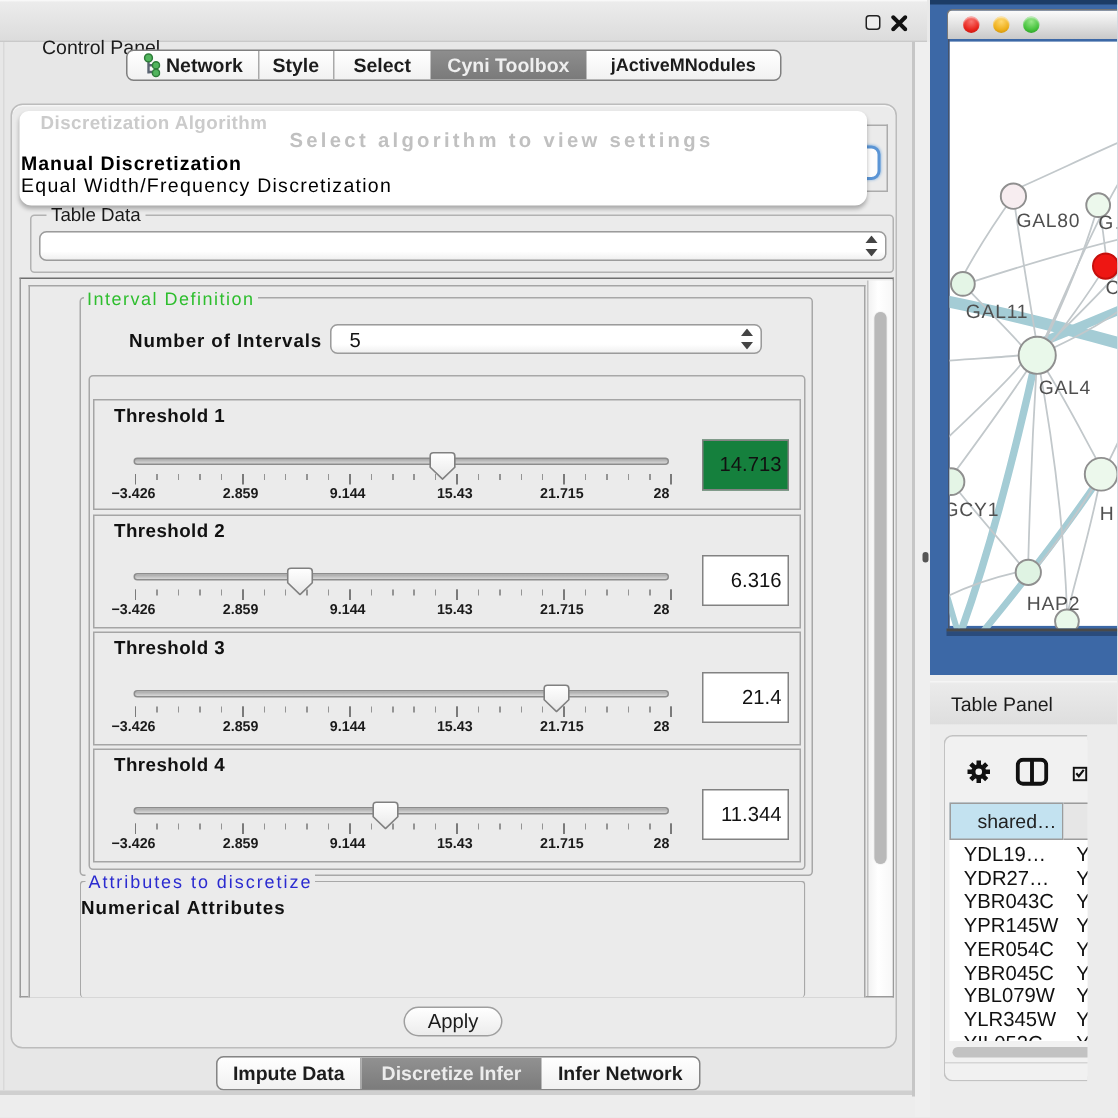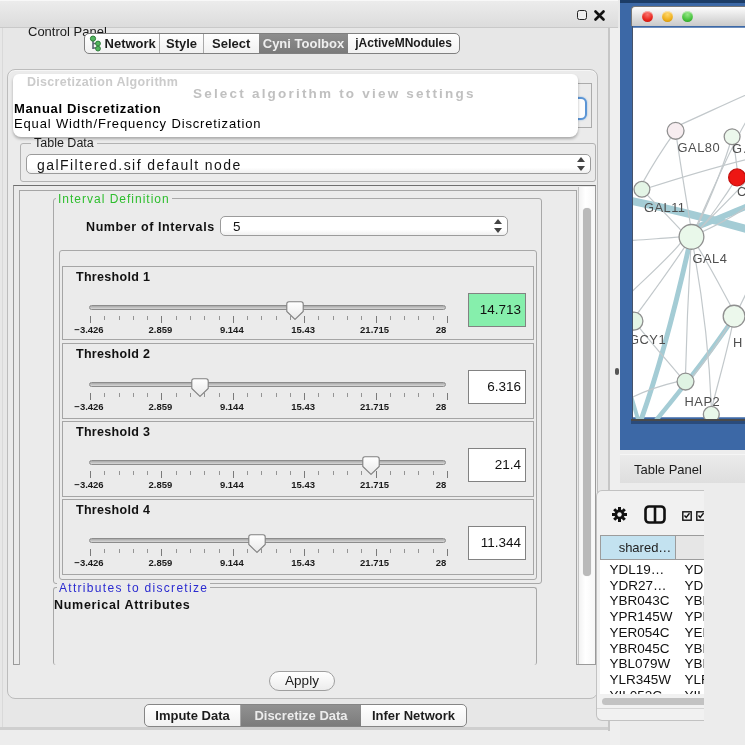--- a/index.html
+++ b/index.html
@@ -17,21 +17,21 @@
 
 <div class="abs" style="left:0;top:0;width:618px;height:28px;background:linear-gradient(#ececec,#dcdcdc);border-top:1px solid #f8f8f8;border-bottom:1px solid #c9c9c9;"></div>
 <div class="lbl" style="left:7px;top:24px;font-size:13px;color:#1b1b1b;margin-left:21px;">Control Panel</div>
 
 <div class="abs" style="left:577px;top:10px;width:10px;height:10px;border:1.6px solid #222;border-radius:2.5px;background:#eee;"></div>
 
 <svg class="abs" style="left:594px;top:10px;" width="11" height="11" viewBox="0 0 11 11">
       <path d="M1.5 1.5 L9.5 9.5 M9.5 1.5 L1.5 9.5" stroke="#111" stroke-width="2.6" stroke-linecap="round"></path>
     </svg>
 
-<div class="abs" id="toptabs" style="left:84px;top:32.5px;width:376px;height:21px;border:1px solid #808080;border-radius:5px;background:linear-gradient(#ffffff,#f1f1f1);overflow:hidden;display:flex;">
+<div class="abs" id="toptabs" style="left:84px;top:32.5px;width:437px;height:21px;border:1px solid #808080;border-radius:5px;background:linear-gradient(#ffffff,#f1f1f1);overflow:hidden;display:flex;">
   <div style="width:89px;display:flex;align-items:center;justify-content:center;border-right:1px solid #a9a9a9;font-size:13px;font-weight:bold;color:#1c1c1c;">
     <svg width="12" height="17" viewBox="0 0 12 17" style="margin-right:4px;">
           <path d="M4 4 L4 14 M4 8.5 L9 8.5 M4 13 L9 13" stroke="#5a6472" stroke-width="1.6" fill="none"></path>
           <circle cx="4" cy="3.6" r="2.6" fill="#52b55e" stroke="#2e7d3a" stroke-width="1"></circle>
           <circle cx="9" cy="8.5" r="2.4" fill="#52b55e" stroke="#2e7d3a" stroke-width="1"></circle>
           <circle cx="9" cy="13.6" r="2.4" fill="#52b55e" stroke="#2e7d3a" stroke-width="1"></circle>
         </svg>
     Network</div>
   <div style="width:51px;display:flex;align-items:center;justify-content:center;border-right:1px solid #a9a9a9;font-size:13px;font-weight:bold;color:#1c1c1c;">Style</div>
   <div style="width:65px;display:flex;align-items:center;justify-content:center;font-size:13px;font-weight:bold;color:#1c1c1c;">Select</div>
@@ -42,21 +42,20 @@
 <div class="abs" style="left:7px;top:69px;width:591px;height:630px;background:#ebebeb;border:1px solid #bcbcbc;border-radius:8px;box-shadow:inset 0 1px 0 #f6f6f6;"></div>
 
 <div class="abs" style="left:578px;top:83px;width:14px;height:45px;border-top:1px solid #ababab;border-right:1px solid #ababab;border-bottom:1px solid #ababab;"></div>
 
 <div class="abs" style="left:560px;top:97px;width:27px;height:23px;border:2.5px solid #5b95d5;border-radius:6px;background:#fdfdfd;box-shadow:0 0 2px #88b4e0;"></div>
 
 <div class="abs" style="left:20px;top:143px;width:576px;height:39px;border:1px solid #b2b2b2;border-radius:3px;"></div>
 <div class="lbl" style="left:31px;top:136px;font-size:12.5px;color:#1a1a1a;background:#ebebeb;padding:0 3px;">Table Data</div>
 
 <div class="abs" style="left:26px;top:154px;width:565px;height:20px;background:linear-gradient(#ffffff 70%,#f0f0f0);border:1px solid #9b9b9b;border-radius:5px;"></div>
-<div class="lbl" style="left:37px;top:157px;font-size:14px;letter-spacing:1.45px;color:#141414;">galFiltered.sif default node</div>
 <svg class="abs" style="left:576px;top:157px;" width="10" height="14" viewBox="0 0 10 14">
       <path d="M5 0 L9 5 L1 5 Z" fill="#444"></path>
       <path d="M5 14 L9 9 L1 9 Z" fill="#444"></path>
     </svg>
 
 <div class="abs" style="left:13px;top:185px;width:583px;height:480px;background:#ebebeb;border:1px solid #9a9a9a;border-top:1.5px solid #6f6f6f;"></div>
 
 <div class="abs" style="left:19px;top:190px;width:558px;height:475px;background:#ebebeb;border:1px solid #a5a5a5;border-bottom:none;"></div>
 
 <div class="abs" style="left:578px;top:187px;width:17px;height:477px;background:linear-gradient(90deg,#f2f2f2,#ffffff 40%,#f7f7f7);border-left:1px solid #c2c2c2;"></div>
@@ -89,21 +88,21 @@
         </defs>
       </svg>
       <div class="abs" style="left:89.5px;top:315.5px;width:358px;height:4px;background:repeating-linear-gradient(to right,#949494 0 1px,transparent 1px 14.28px);"></div>
       <div class="abs" style="left:89.5px;top:315.5px;width:358px;height:7px;background:repeating-linear-gradient(to right,#7a7a7a 0 1px,transparent 1px 71.4px);"></div>
       <div class="lbl" style="left:89px;top:323.5px;transform:translateX(-50%);font-size:9.5px;font-weight:bold;color:#1a1a1a;">−3.426</div>
       <div class="lbl" style="left:160.4px;top:323.5px;transform:translateX(-50%);font-size:9.5px;font-weight:bold;color:#1a1a1a;">2.859</div>
       <div class="lbl" style="left:231.8px;top:323.5px;transform:translateX(-50%);font-size:9.5px;font-weight:bold;color:#1a1a1a;">9.144</div>
       <div class="lbl" style="left:303.2px;top:323.5px;transform:translateX(-50%);font-size:9.5px;font-weight:bold;color:#1a1a1a;">15.43</div>
       <div class="lbl" style="left:374.6px;top:323.5px;transform:translateX(-50%);font-size:9.5px;font-weight:bold;color:#1a1a1a;">21.715</div>
       <div class="lbl" style="left:441px;top:323.5px;transform:translateX(-50%);font-size:9.5px;font-weight:bold;color:#1a1a1a;">28</div>
-      <div class="abs" style="left:468px;top:293px;width:58px;height:34px;background:#86efac;border:1px solid #828282;font-size:13.5px;color:#111;text-align:right;line-height:32px;padding-right:4px;">14.713</div>
+      <div class="abs" style="left:468px;top:293px;width:58px;height:34px;background:#15803d;border:1px solid #828282;font-size:13.5px;color:#111;text-align:right;line-height:32px;padding-right:4px;">14.713</div>
       <div class="abs" style="left:62px;top:343px;width:471.5px;height:76px;border:1px solid #a5a5a5;background:#ebebeb;"></div>
       <div class="lbl" style="left:76px;top:347px;font-size:12.5px;letter-spacing:0.3px;font-weight:bold;color:#111;">Threshold 2</div>
       <div class="abs" style="left:89px;top:381.5px;width:357px;height:5.5px;background:linear-gradient(#a8a8a8,#d8d8d8);border:1px solid #8c8c8c;border-radius:3px;"></div>
       <svg class="abs" style="left:190.67000000000002px;top:378px;" width="18" height="19" viewBox="0 0 18 19">
         <path d="M3 0.8 H15 Q17.2 0.8 17.2 3 V10.5 L9 18.4 L0.8 10.5 V3 Q0.8 0.8 3 0.8 Z" fill="url(#thg343)" stroke="#808080" stroke-width="1.1"></path>
         <defs>
           <linearGradient id="thg343" x1="0" y1="0" x2="0" y2="1">
             <stop offset="0" stop-color="#ffffff"></stop>
             <stop offset="1" stop-color="#e8e8e8"></stop>
           </linearGradient>
@@ -164,21 +163,21 @@
 
 <div class="abs" style="left:53px;top:587px;width:484px;height:78px;border:1px solid #a8a8a8;border-radius:3px;border-bottom:none;"></div>
 <div class="lbl" style="left:57px;top:581px;font-size:12px;letter-spacing:1.3px;color:#2b2bd0;background:#ebebeb;padding:0 2px;">Attributes to discretize</div>
 <div class="lbl" style="left:54px;top:597.5px;font-size:12.5px;letter-spacing:0.7px;font-weight:bold;color:#111;">Numerical Attributes</div>
 
 
 <div class="abs" style="left:269px;top:671px;width:66px;height:20px;background:linear-gradient(#ffffff,#ececec);border:1px solid #9f9f9f;border-radius:10px;text-align:center;font-size:13.5px;color:#1c1c1c;line-height:18px;">Apply</div>
 
 <div class="abs" id="bottabs" style="left:144px;top:703.5px;width:323px;height:23px;border:1px solid #858585;border-radius:5px;background:linear-gradient(#ffffff,#f1f1f1);overflow:hidden;display:flex;">
   <div style="width:96px;display:flex;align-items:center;justify-content:center;border-right:1px solid #a9a9a9;font-size:13px;font-weight:bold;color:#1c1c1c;">Impute Data</div>
-  <div style="width:120px;display:flex;align-items:center;justify-content:center;font-size:13px;font-weight:bold;color:#ececec;background:linear-gradient(#919191,#7c7c7c);">Discretize Data</div>
+  <div style="width:120px;display:flex;align-items:center;justify-content:center;font-size:13px;font-weight:bold;color:#ececec;background:linear-gradient(#919191,#7c7c7c);">Discretize Infer</div>
   <div style="flex:1;display:flex;align-items:center;justify-content:center;font-size:13px;font-weight:bold;color:#1c1c1c;">Infer Network</div>
 </div>
 
 <div class="abs" style="left:0;top:727px;width:618px;height:3px;background:#cfcfcf;"></div>
 <div class="abs" style="left:0;top:730px;width:618px;height:15px;background:#ededed;"></div>
 
 <div class="abs" style="left:2px;top:28px;width:1px;height:699px;background:#d9d9d9;"></div>
 
 <div class="abs" style="left:608px;top:28px;width:2px;height:703px;background:#c6c6c6;"></div>
 <div class="abs" style="left:610px;top:28px;width:10px;height:717px;background:#efefef;"></div>
@@ -247,21 +246,21 @@
       <text x="52" y="382" font-size="13" letter-spacing="0.5" fill="#4f4f4f" font-family="Liberation Sans, sans-serif">HAP2</text>
     </svg>
 <div class="abs" style="left:631px;top:419px;width:114px;height:2px;background:#4a4a4a;"></div>
 <div class="abs" style="left:631px;top:421px;width:114px;height:3px;background:rgba(20,40,70,0.45);"></div>
 
 <div class="abs" style="left:620px;top:450px;width:125px;height:4px;background:#ededed;"></div>
 <div class="abs" style="left:620px;top:454px;width:125px;height:29px;background:linear-gradient(#ebebeb,#dedede);border-top:1px solid #f5f5f5;"></div>
 <div class="lbl" style="left:634px;top:462px;font-size:13px;color:#1b1b1b;">Table Panel</div>
 <div class="abs" style="left:620px;top:483px;width:125px;height:262px;background:#ececec;"></div>
 
-<div class="abs" style="left:596px;top:490px;width:108px;height:231px;background:#f1f1f1;border:1px solid #c2c2c2;border-right:none;border-radius:6px 0 0 6px;overflow:hidden;">
+<div class="abs" style="left:629px;top:490px;width:96px;height:231px;background:#f1f1f1;border:1px solid #c2c2c2;border-right:none;border-radius:6px 0 0 6px;overflow:hidden;">
 
   <svg style="position:absolute;left:14px;top:15px;" width="17" height="17" viewBox="0 0 17 17">
     <g fill="#111">
           <circle cx="8.5" cy="8.5" r="5"></circle>
     <g stroke="#111" stroke-width="3">
       <path d="M8.5 1 V4 M8.5 13 V16 M1 8.5 H4 M13 8.5 H16 M3.2 3.2 L5.3 5.3 M11.7 11.7 L13.8 13.8 M13.8 3.2 L11.7 5.3 M5.3 11.7 L3.2 13.8"></path>
     </g>
     <circle cx="8.5" cy="8.5" r="2.2" fill="#f1f1f1"></circle>
         </g>
   </svg>

